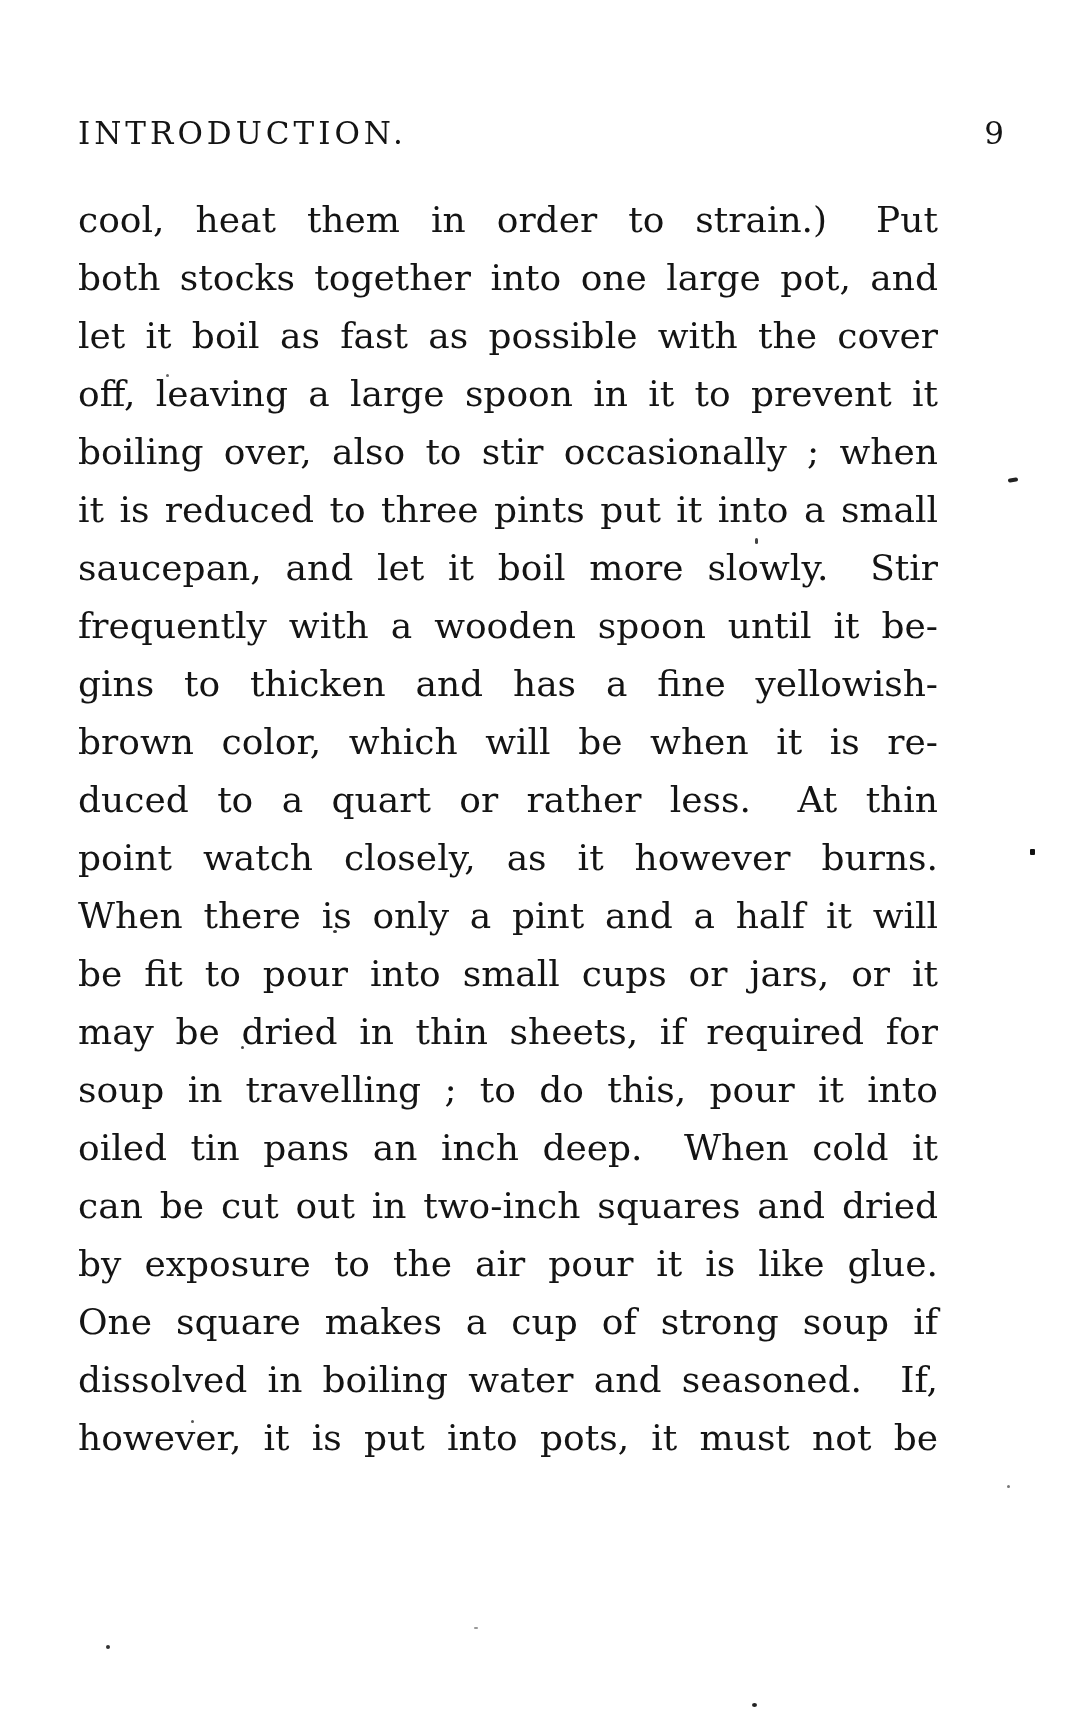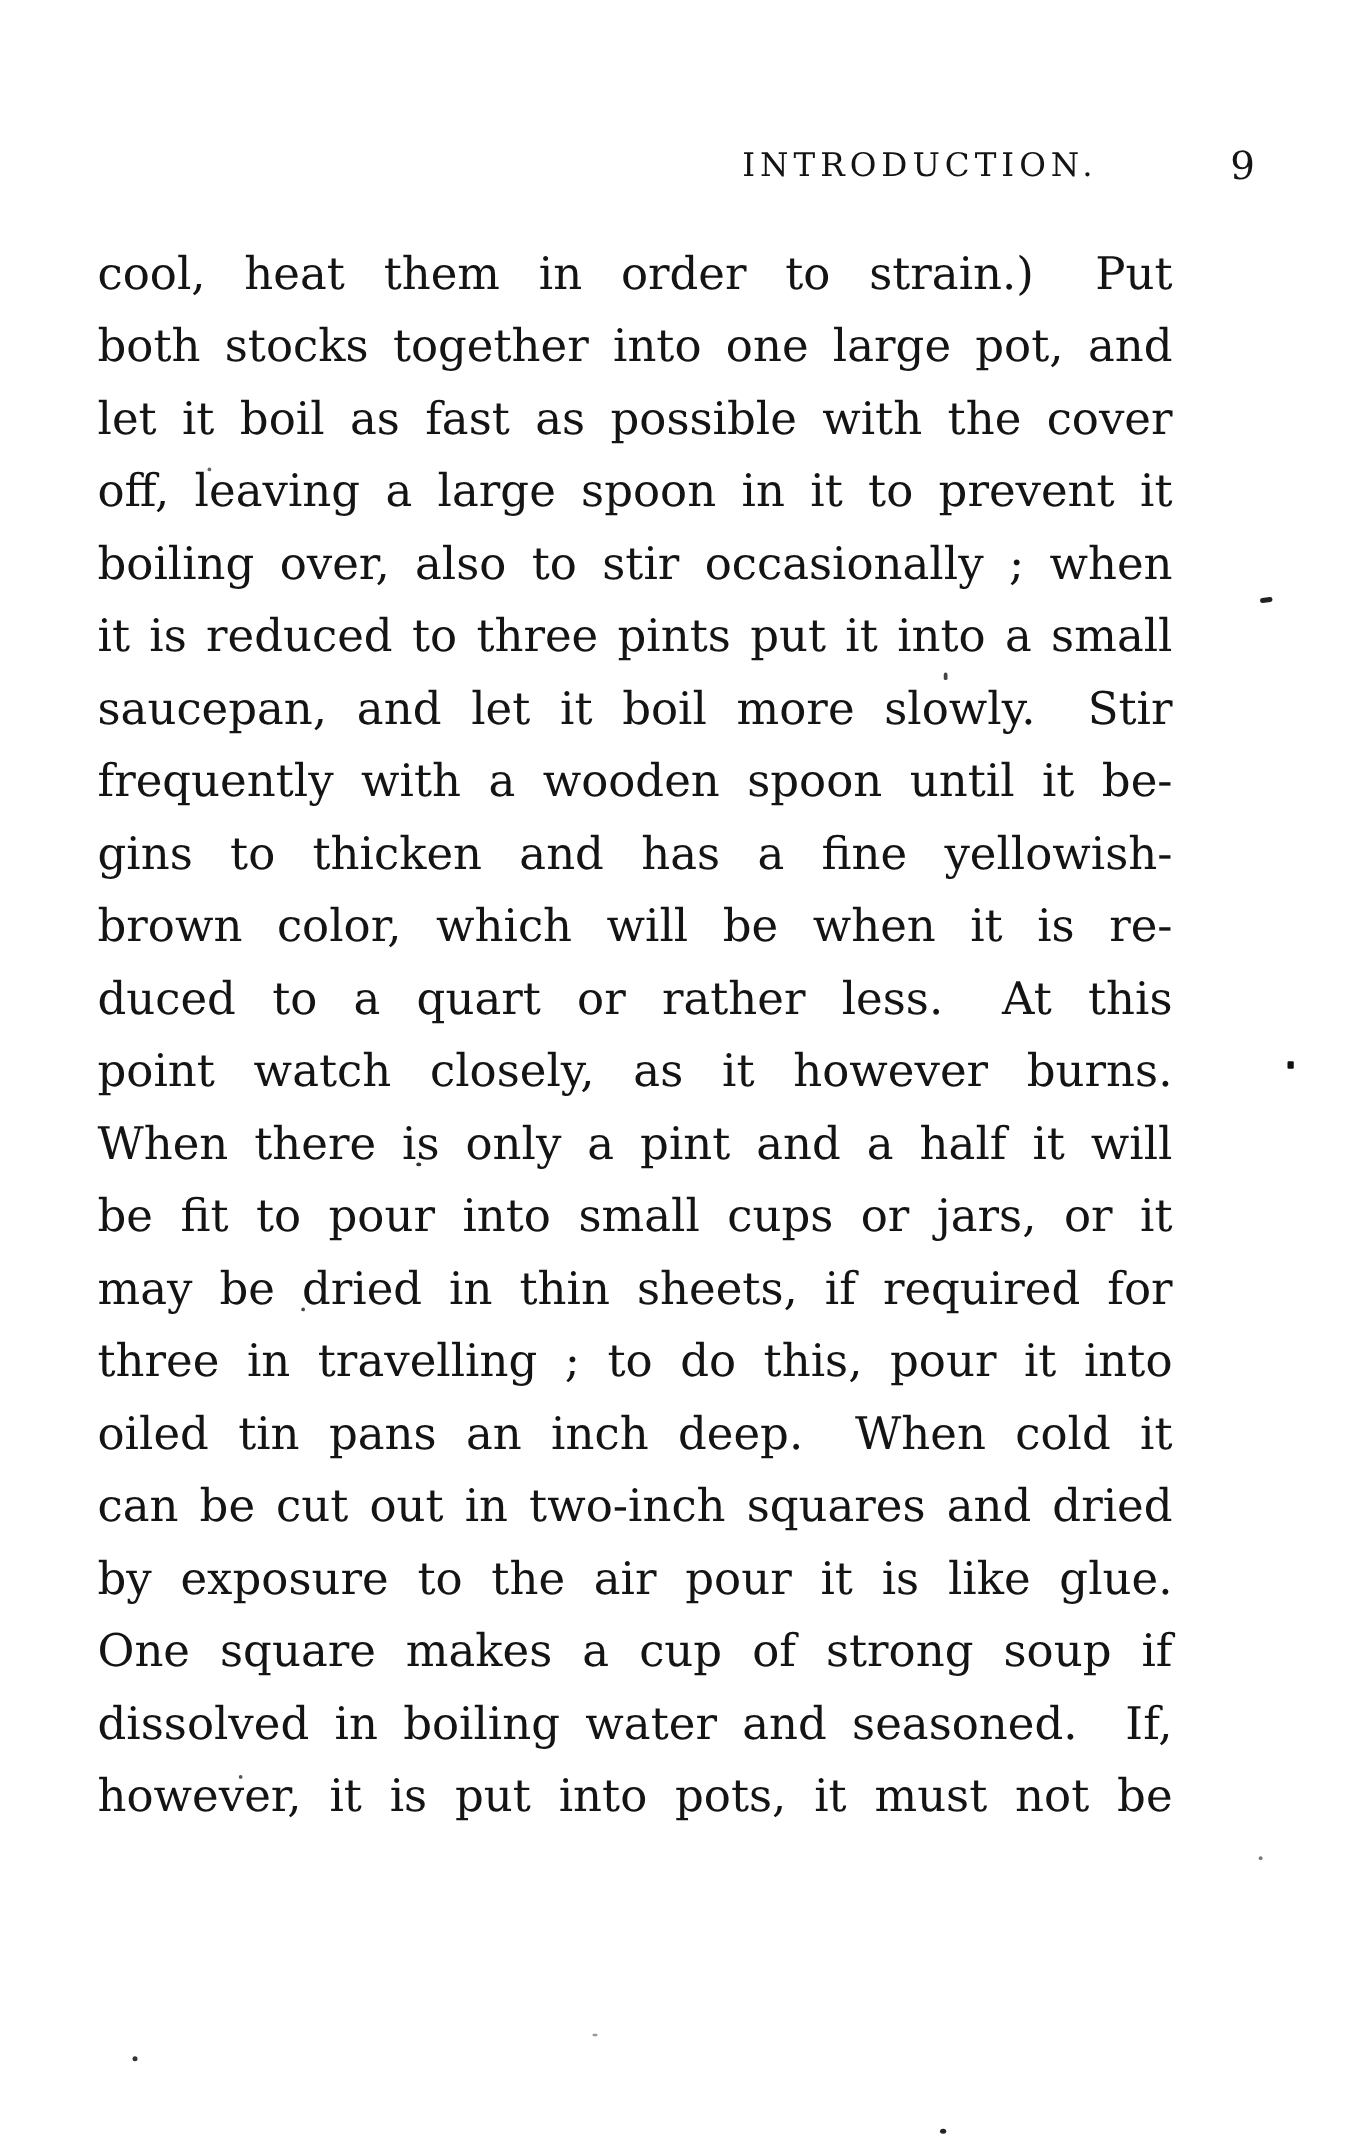--- a/index.html
+++ b/index.html
@@ -28,22 +28,22 @@
     left:78px;
     width:860px;
     height:42px;
   }
   .running-title{
     position:absolute;
     left:0;
     top:0;
     width:800px;
     line-height:42px;
-    text-align:right;
-    font-size:26px;
+    text-align:left;
+    font-size:31px;
     letter-spacing:4px;
     color:var(--ink);
   }
   .page-number{
     position:absolute;
     left:820px;
     top:0;
     width:106px;
     line-height:42px;
     text-align:right;
@@ -87,26 +87,26 @@
       <div class="text-line"><span>cool, heat them in order to strain.)  Put</span></div>
       <div class="text-line"><span>both stocks together into one large pot, and</span></div>
       <div class="text-line"><span>let it boil as fast as possible with the cover</span></div>
       <div class="text-line"><span>off, leaving a large spoon in it to prevent it</span></div>
       <div class="text-line"><span>boiling over, also to stir occasionally ; when</span></div>
       <div class="text-line"><span>it is reduced to three pints put it into a small</span></div>
       <div class="text-line"><span>saucepan, and let it boil more slowly.  Stir</span></div>
       <div class="text-line"><span>frequently with a wooden spoon until it be-</span></div>
       <div class="text-line"><span>gins to thicken and has a fine yellowish-</span></div>
       <div class="text-line"><span>brown color, which will be when it is re-</span></div>
-      <div class="text-line"><span>duced to a quart or rather less.  At this</span></div>
+      <div class="text-line"><span>duced to a quart or rather less.  At thin</span></div>
       <div class="text-line"><span>point watch closely, as it however burns.</span></div>
       <div class="text-line"><span>When there is only a pint and a half it will</span></div>
       <div class="text-line"><span>be fit to pour into small cups or jars, or it</span></div>
       <div class="text-line"><span>may be dried in thin sheets, if required for</span></div>
-      <div class="text-line"><span>three in travelling ; to do this, pour it into</span></div>
+      <div class="text-line"><span>soup in travelling ; to do this, pour it into</span></div>
       <div class="text-line"><span>oiled tin pans an inch deep.  When cold it</span></div>
       <div class="text-line"><span>can be cut out in two-inch squares and dried</span></div>
       <div class="text-line"><span>by exposure to the air pour it is like glue.</span></div>
       <div class="text-line"><span>One square makes a cup of strong soup if</span></div>
       <div class="text-line"><span>dissolved in boiling water and seasoned.  If,</span></div>
       <div class="text-line"><span>however, it is put into pots, it must </span><span class="it">not be</span></div>
     </div>
 
   <div class="speck" style="left:166px;top:374px;width:3px;height:3px;background:#666;"></div>
   <div class="speck" style="left:755px;top:538px;width:3px;height:6px;background:#444;border-radius:2px;"></div>

